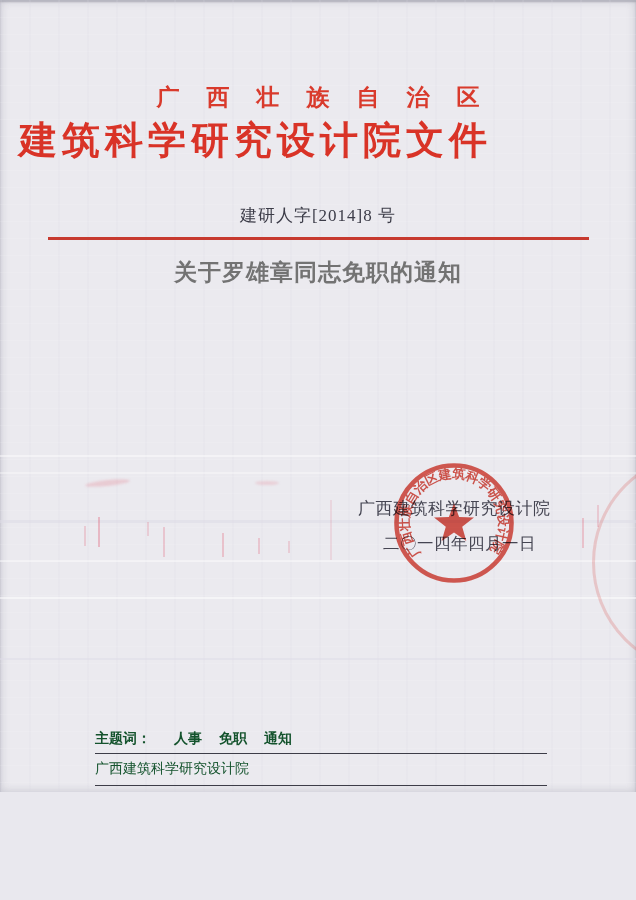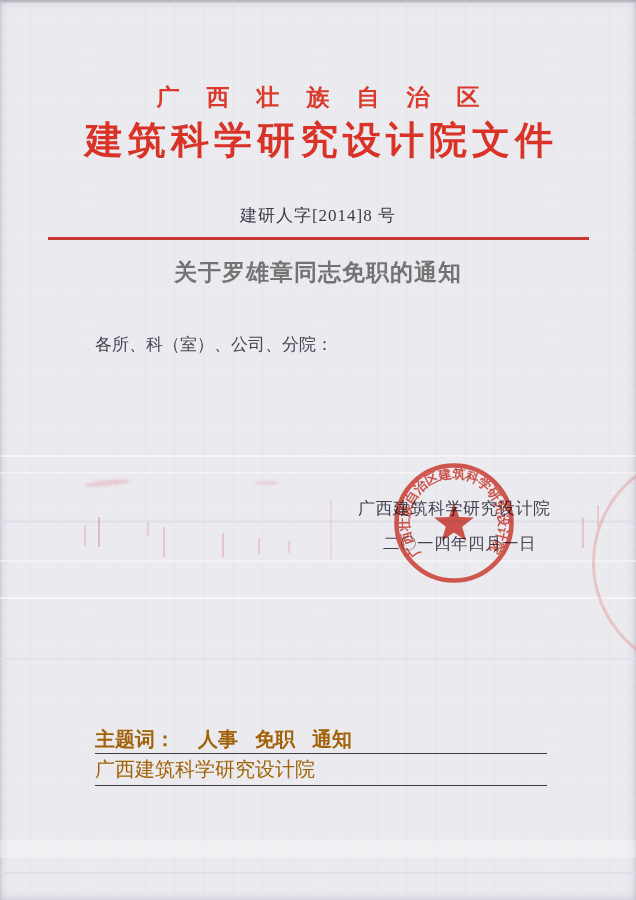--- a/index.html
+++ b/index.html
@@ -1,18 +1,18 @@
 <!DOCTYPE html>
 <html><head>
 <meta charset="utf-8">
 <style>
   html,body{margin:0;padding:0;background:#e9e8ee;}
   .page{
     position:relative;
-    width:636px;height:900px;
+    width:636px;height:792px;
     margin:0 auto;
     background:#ebeaef;
     overflow:hidden;
     font-family:"Liberation Serif","DejaVu Serif",serif;
     box-shadow:inset 0 0 10px rgba(110,110,130,.30), inset 0 2px 2px rgba(90,90,105,.35);
   }
   
   .page::before{
     content:"";position:absolute;inset:0;pointer-events:none;
     background:
@@ -22,23 +22,23 @@
   .scan-line{position:absolute;left:0;width:636px;pointer-events:none;}
 
   .hdr-region{
     position:absolute;top:82px;left:0;width:636px;
     text-align:center;color:#d93a2c;
     font-size:23px;font-weight:bold;
     letter-spacing:27px;padding-left:27px;box-sizing:border-box;
   }
   .hdr-org{
     position:absolute;top:115px;left:0;width:636px;
-    text-align:center;color:#d93327;
+    text-align:left;color:#d93327;
     font-size:38px;font-weight:bold;
-    letter-spacing:5px;padding-left:7px;box-sizing:border-box;
+    letter-spacing:5px;padding-left:19px;box-sizing:border-box;
   }
   .doc-number{
     position:absolute;top:204px;left:0;width:636px;
     text-align:center;color:#3c3c48;font-size:17px;letter-spacing:1px;
   }
   .red-divider{
     position:absolute;top:237px;left:48px;width:541px;height:3px;
     background:#c73a2f;
   }
   .doc-title{
@@ -68,21 +68,21 @@
   }
   .ghost{position:absolute;pointer-events:none;}
   .ghost-arc{
     position:absolute;left:592px;top:452px;width:215px;height:215px;
     border:3px solid rgba(214,70,66,.22);border-radius:50%;
     pointer-events:none;filter:blur(.5px);
   }
 
   .footer{
     position:absolute;top:729px;left:95px;width:452px;
-    color:#a16207;font-size:20px;
+    color:#14532d;font-size:14px;
   }
   .f-row1{
     display:flex;align-items:flex-end;column-gap:17px;
     font-weight:bold;line-height:20px;padding-bottom:4px;
     border-bottom:1.6px solid #3d3d48;
   }
   .f-row1 .f-label{margin-right:6px;}
   .f-row2{
     display:flex;justify-content:space-between;align-items:flex-end;
     line-height:20px;padding:5px 0 6px 0;
@@ -106,21 +106,20 @@
   <div class="scan-line" style="top:840px;height:18px;background:rgba(255,255,255,.28);"></div>
   <div class="scan-line" style="top:872px;height:2px;background:rgba(219,217,229,.55);"></div>
 
   <div class="hdr-region">广西壮族自治区</div>
   <div class="hdr-org">建筑科学研究设计院文件</div>
   <div class="doc-number">建研人字[2014]8 号</div>
   <div class="red-divider"></div>
 
   <h1 class="doc-title">关于罗雄章同志免职的通知</h1>
   <div class="body-text">
-    <p>各所、科（室）、公司、分院：</p>
   </div>
 
   <div class="sig-org">广西建筑科学研究设计院</div>
   <div class="sig-date">二〇一四年四月一日</div>
 
   <svg class="seal" viewBox="0 0 132 132">
     <circle cx="66" cy="66" r="57.5" fill="none" stroke="#da4236" stroke-width="4.6"></circle>
     <polygon points="66,46 71.1,60 86,60.5 74.2,69.7 78.3,84 66,75.6 53.65,84 57.8,69.7 46,60.5 60.9,60" fill="#d63c30"></polygon>
     <defs>
       <path id="sealArc" d="M 34.2,97.8 A 45,45 0 1 1 97.8,97.8" fill="none"></path>

